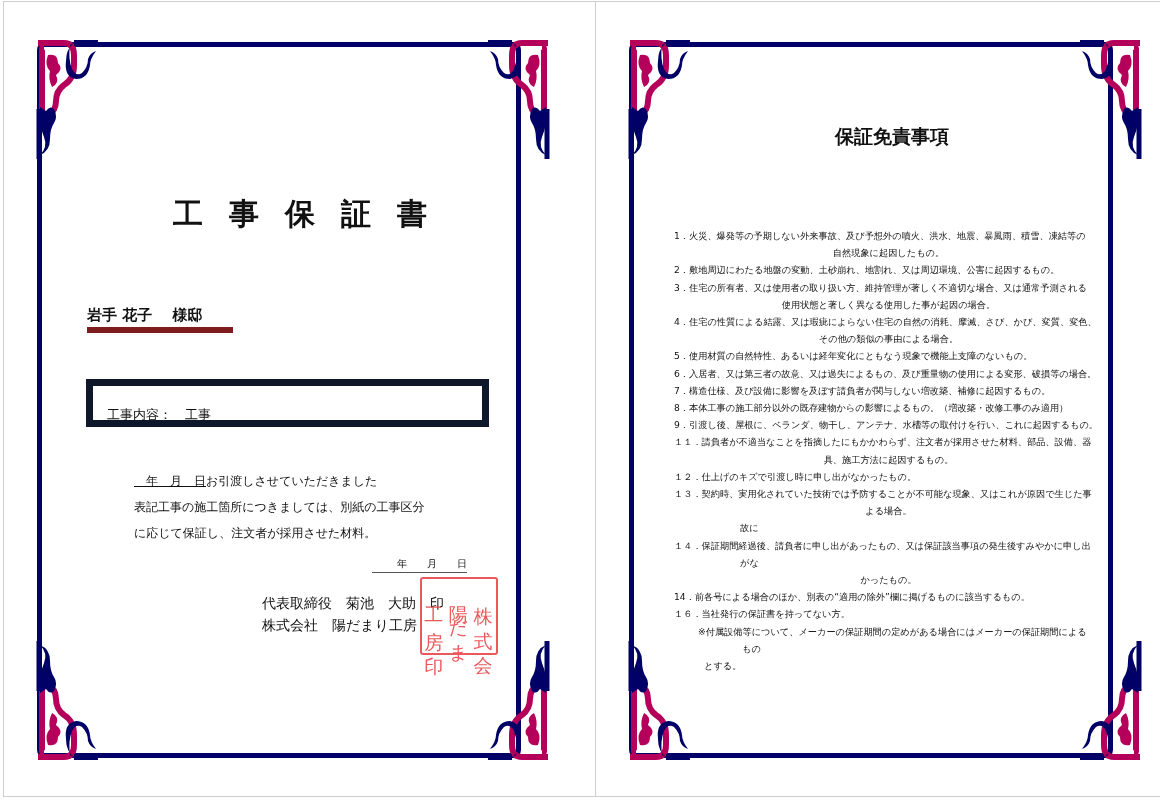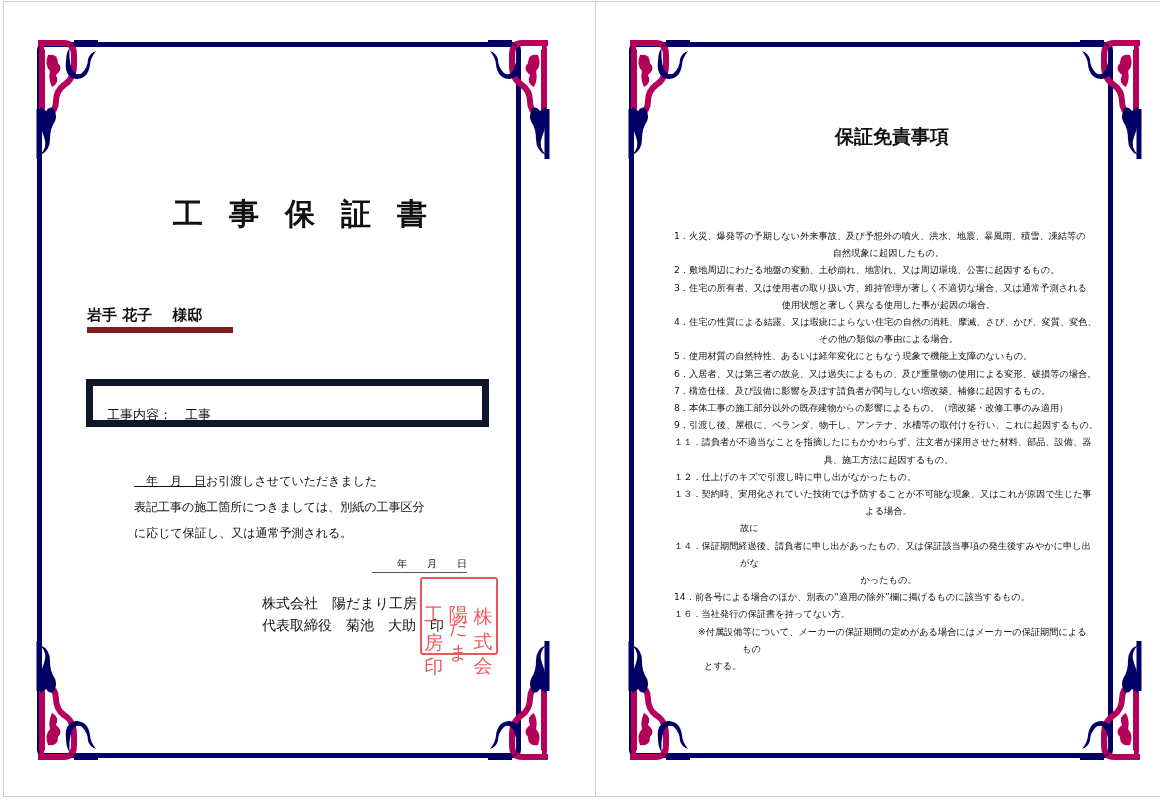--- a/index.html
+++ b/index.html
@@ -115,26 +115,26 @@
     </div>
 
   <div class="cert-title">工事保証書</div>
   <div class="recipient">岩手 花子　 様邸</div>
   <div class="content-box">
     <div class="lbl">工事内容：　工事</div>
   </div>
   <div class="body-text">
     <div class="line"><span class="date-under">　年　月　日</span><span>お引渡しさせていただきました</span></div>
     <div class="line">表記工事の施工箇所につきましては、別紙の工事区分</div>
-    <div class="line">に応じて保証し、又は通常予測される。</div>
+    <div class="line">に応じて保証し、注文者が採用させた材料。</div>
   </div>
   <div class="sign-date">年　　月　　日</div>
   <div class="company">
+    <div>代表取締役　菊池　大助　印</div>
     <div>株式会社　陽だまり工房</div>
-    <div>代表取締役　菊池　大助　印</div>
   </div>
   <div class="seal">
     <span>株</span>
     <span>式</span>
     <span>会</span>
     <span>陽</span>
     <span>だ</span>
     <span>ま</span>
     <span>工</span>
     <span>房</span>

